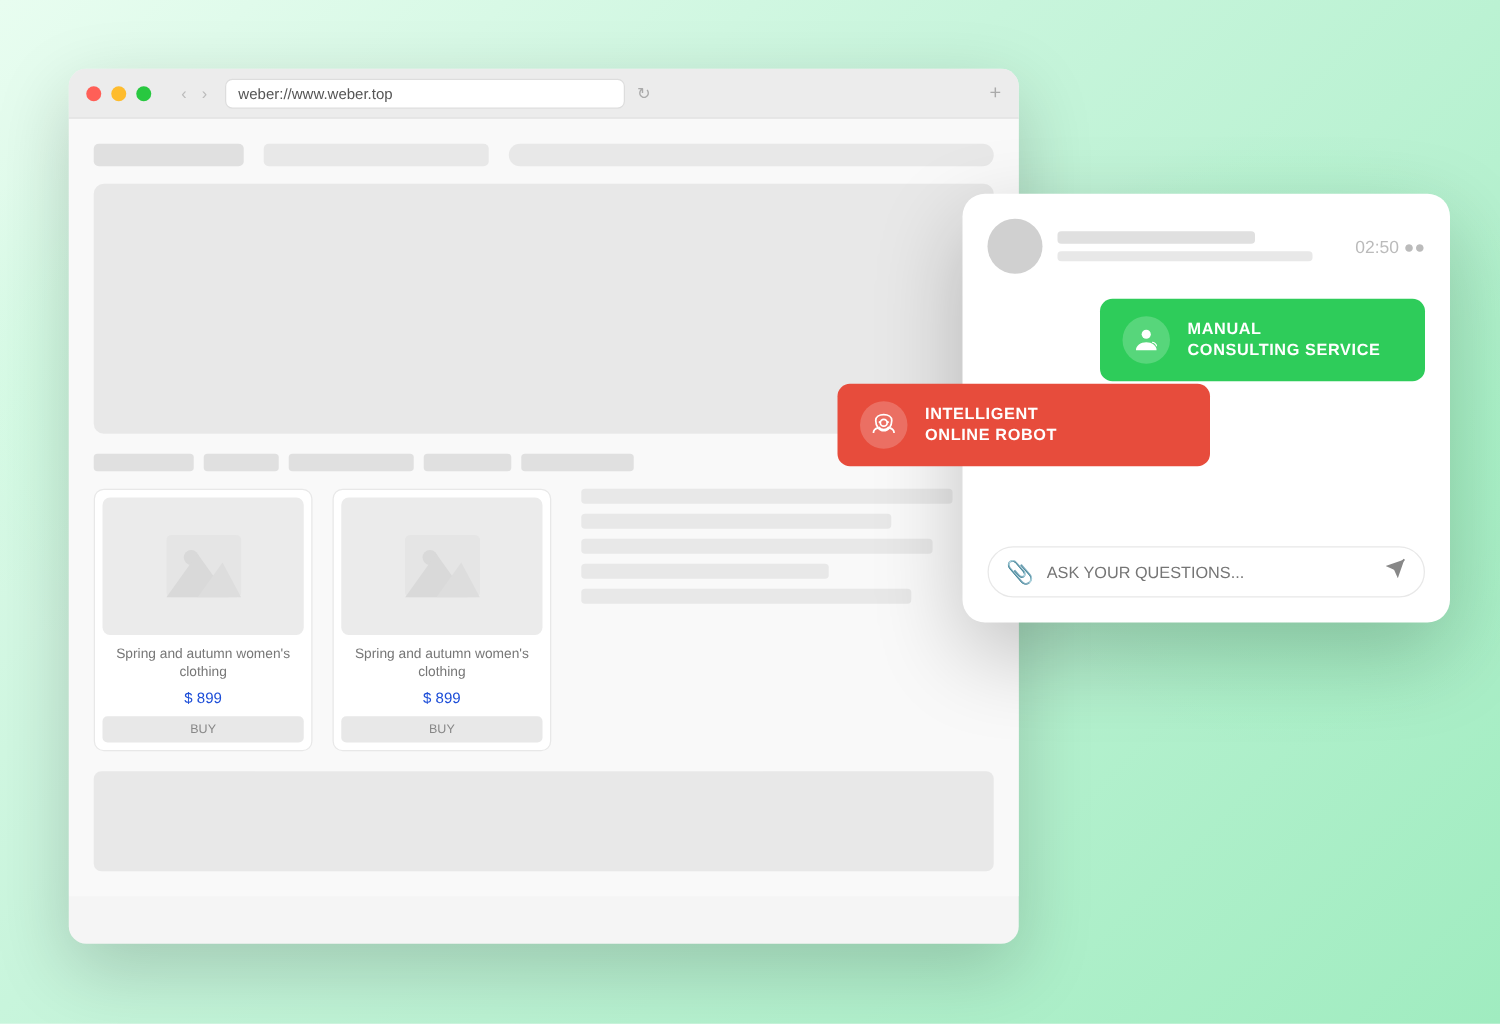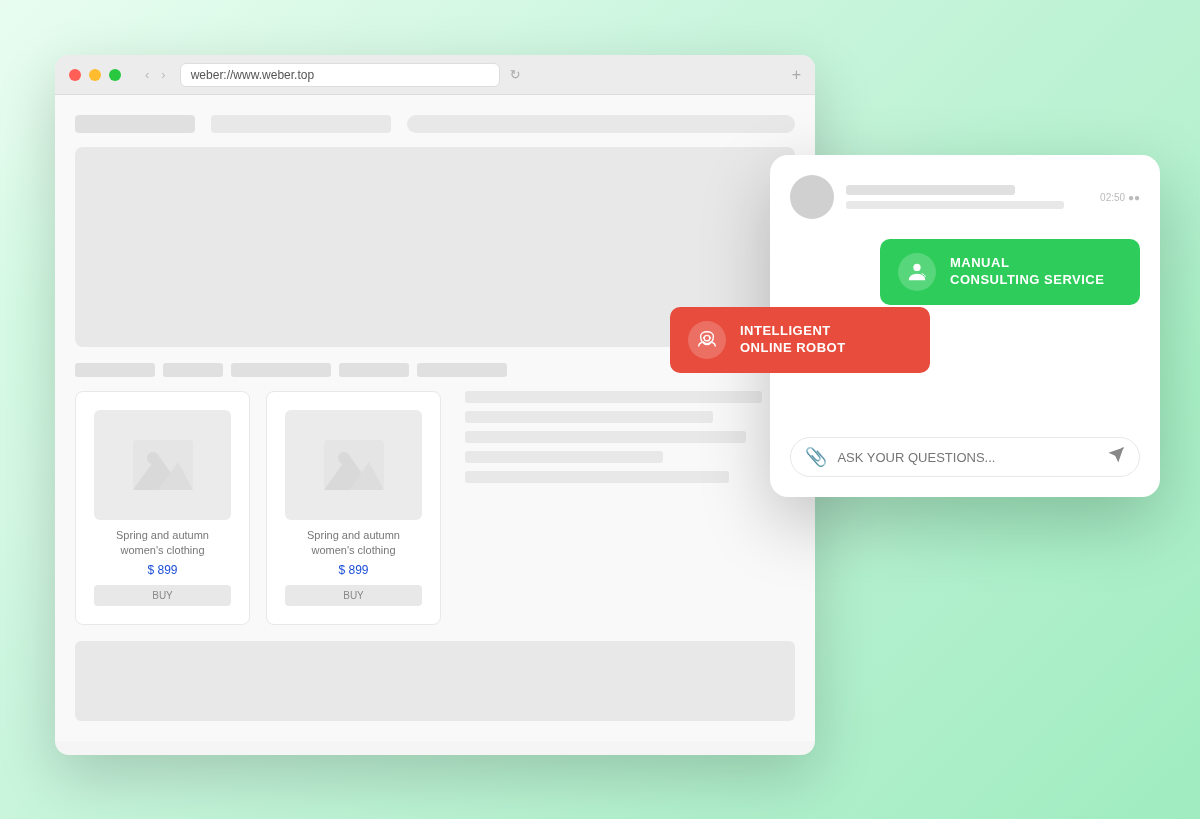--- a/index.html
+++ b/index.html
@@ -154,21 +154,21 @@
     .site-products {
       display: flex;
       gap: 16px;
       margin-bottom: 16px;
     }
 
     .product-card {
       background: white;
       border: 1px solid #e8e8e8;
       border-radius: 8px;
-      padding: 18px;
+      padding: 6px;
       width: 175px;
       flex-shrink: 0;
     }
     .product-image-placeholder {
       width: 100%;
       height: 110px;
       background: #ebebeb;
       border-radius: 6px;
       margin-bottom: 8px;
       display: flex;
@@ -266,21 +266,21 @@
       border-radius: 3px;
       width: 70%;
     }
     .chat-header-line2 {
       height: 8px;
       background: #e8e8e8;
       border-radius: 3px;
       width: 90%;
     }
     .chat-header-time {
-      font-size: 10px;
+      font-size: 14px;
       color: #bbb;
       white-space: nowrap;
     }
 
     
     .chat-buttons {
       display: flex;
       flex-direction: column;
       gap: 14px;
       margin-bottom: 18px;
@@ -470,21 +470,21 @@
             <svg width="22" height="22" viewBox="0 0 24 24" fill="white">
               <circle cx="12" cy="7" r="4"></circle>
               <path d="M3 21c0-4 4-7 9-7s9 3 9 7"></path>
               <path d="M17 14c2 0 4 1.5 4 3.5" stroke="white" stroke-width="1" fill="none"></path>
             </svg>
           </div>
           <span class="chat-btn-text">MANUAL<br>CONSULTING SERVICE</span>
         </button>
       </div>
 
-      <div style="position:absolute; top: 68px; left:-120px; width: 260px; z-index:20;">
+      <div style="position:absolute; top: 68px; left:-120px; width: 298px; z-index:20;">
         <button class="chat-btn-red" style="width:100%; border-radius:10px;">
           <div class="chat-btn-icon">
             <svg width="22" height="22" viewBox="0 0 24 24" fill="white">
               <circle cx="12" cy="10" r="3" stroke="white" stroke-width="1.5" fill="none"></circle>
               <path d="M8 14c0 0 1 2 4 2s4-2 4-2" stroke="white" stroke-width="1.5" fill="none" stroke-linecap="round"></path>
               <path d="M5 8C5 5 8 3 12 3s7 2 7 5c0 5-3 9-7 9S5 13 5 8z" stroke="white" stroke-width="1.5" fill="none"></path>
               <circle cx="8.5" cy="9.5" r="1" fill="white"></circle>
               <circle cx="15.5" cy="9.5" r="1" fill="white"></circle>
               <path d="M3 19c0-2.5 2-4 4-4.5" stroke="white" stroke-width="1.5" fill="none"></path>
               <path d="M21 19c0-2.5-2-4-4-4.5" stroke="white" stroke-width="1.5" fill="none"></path>

